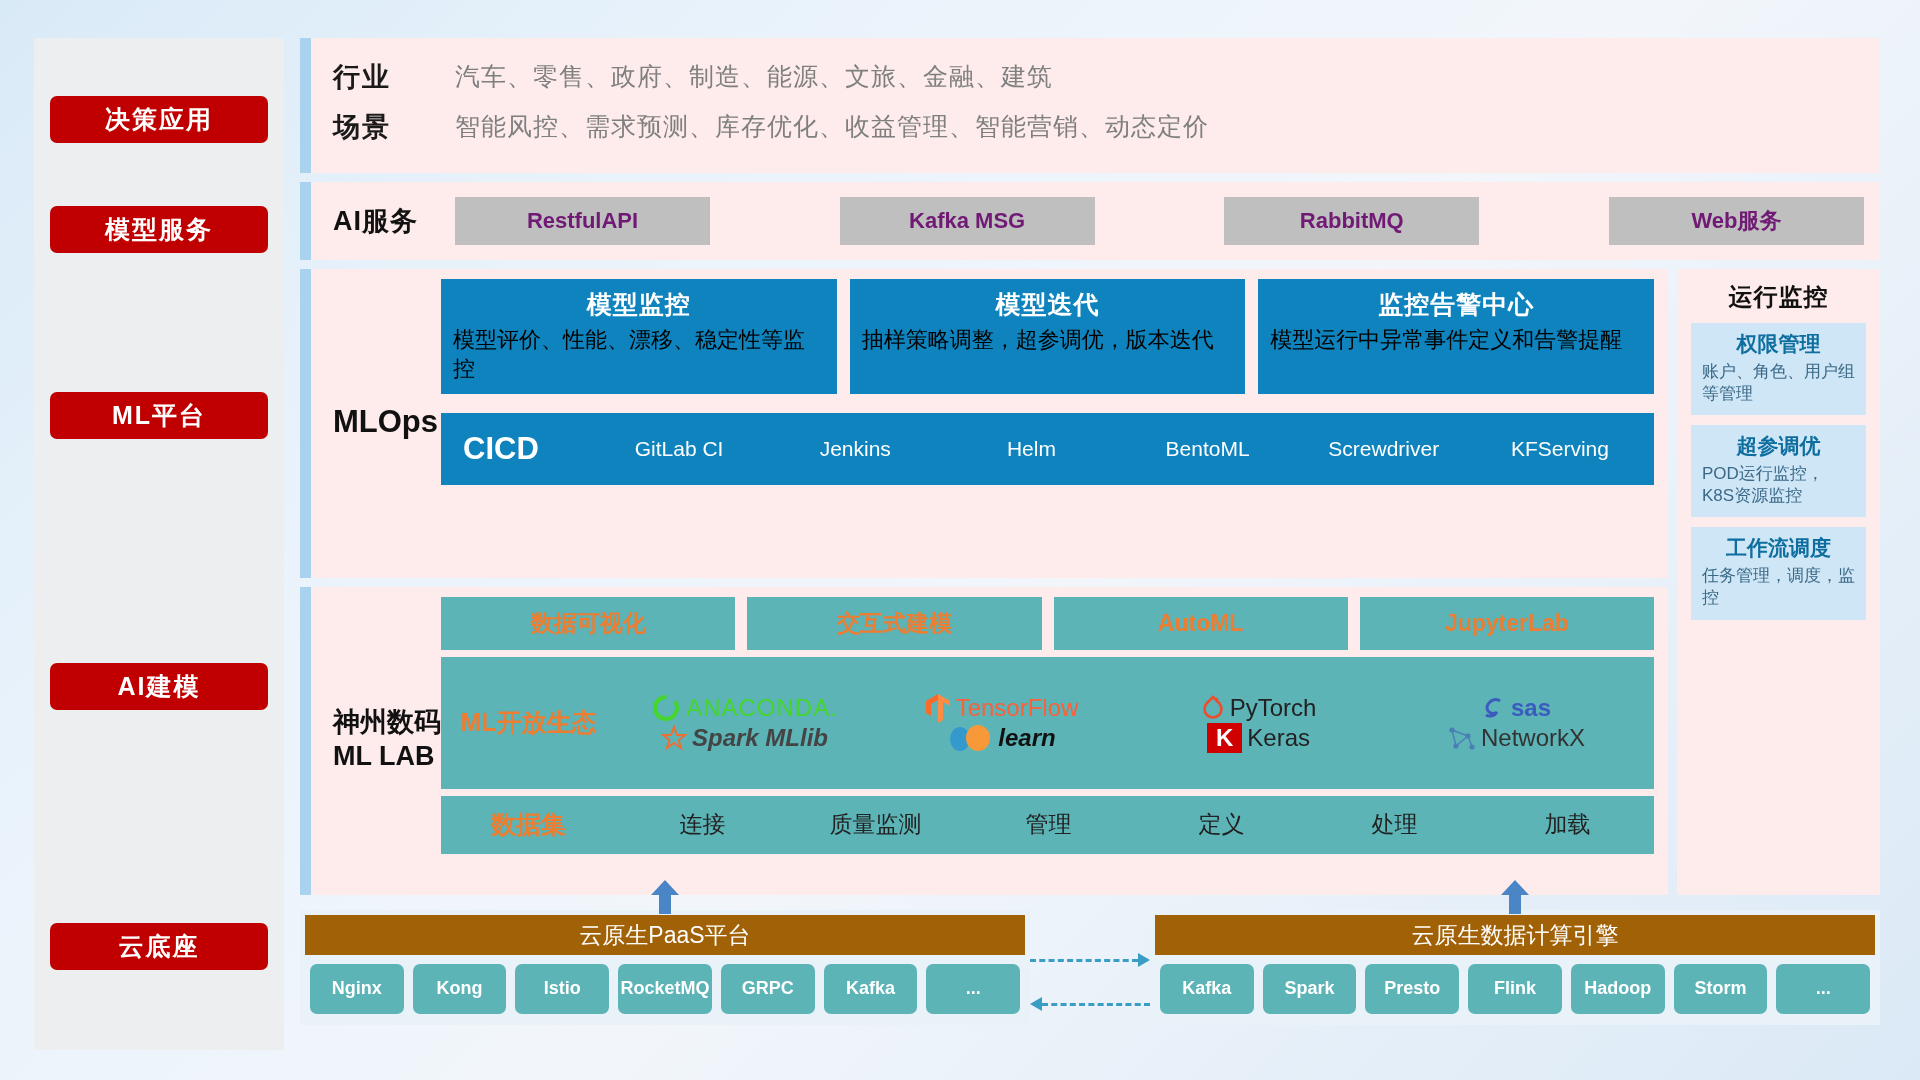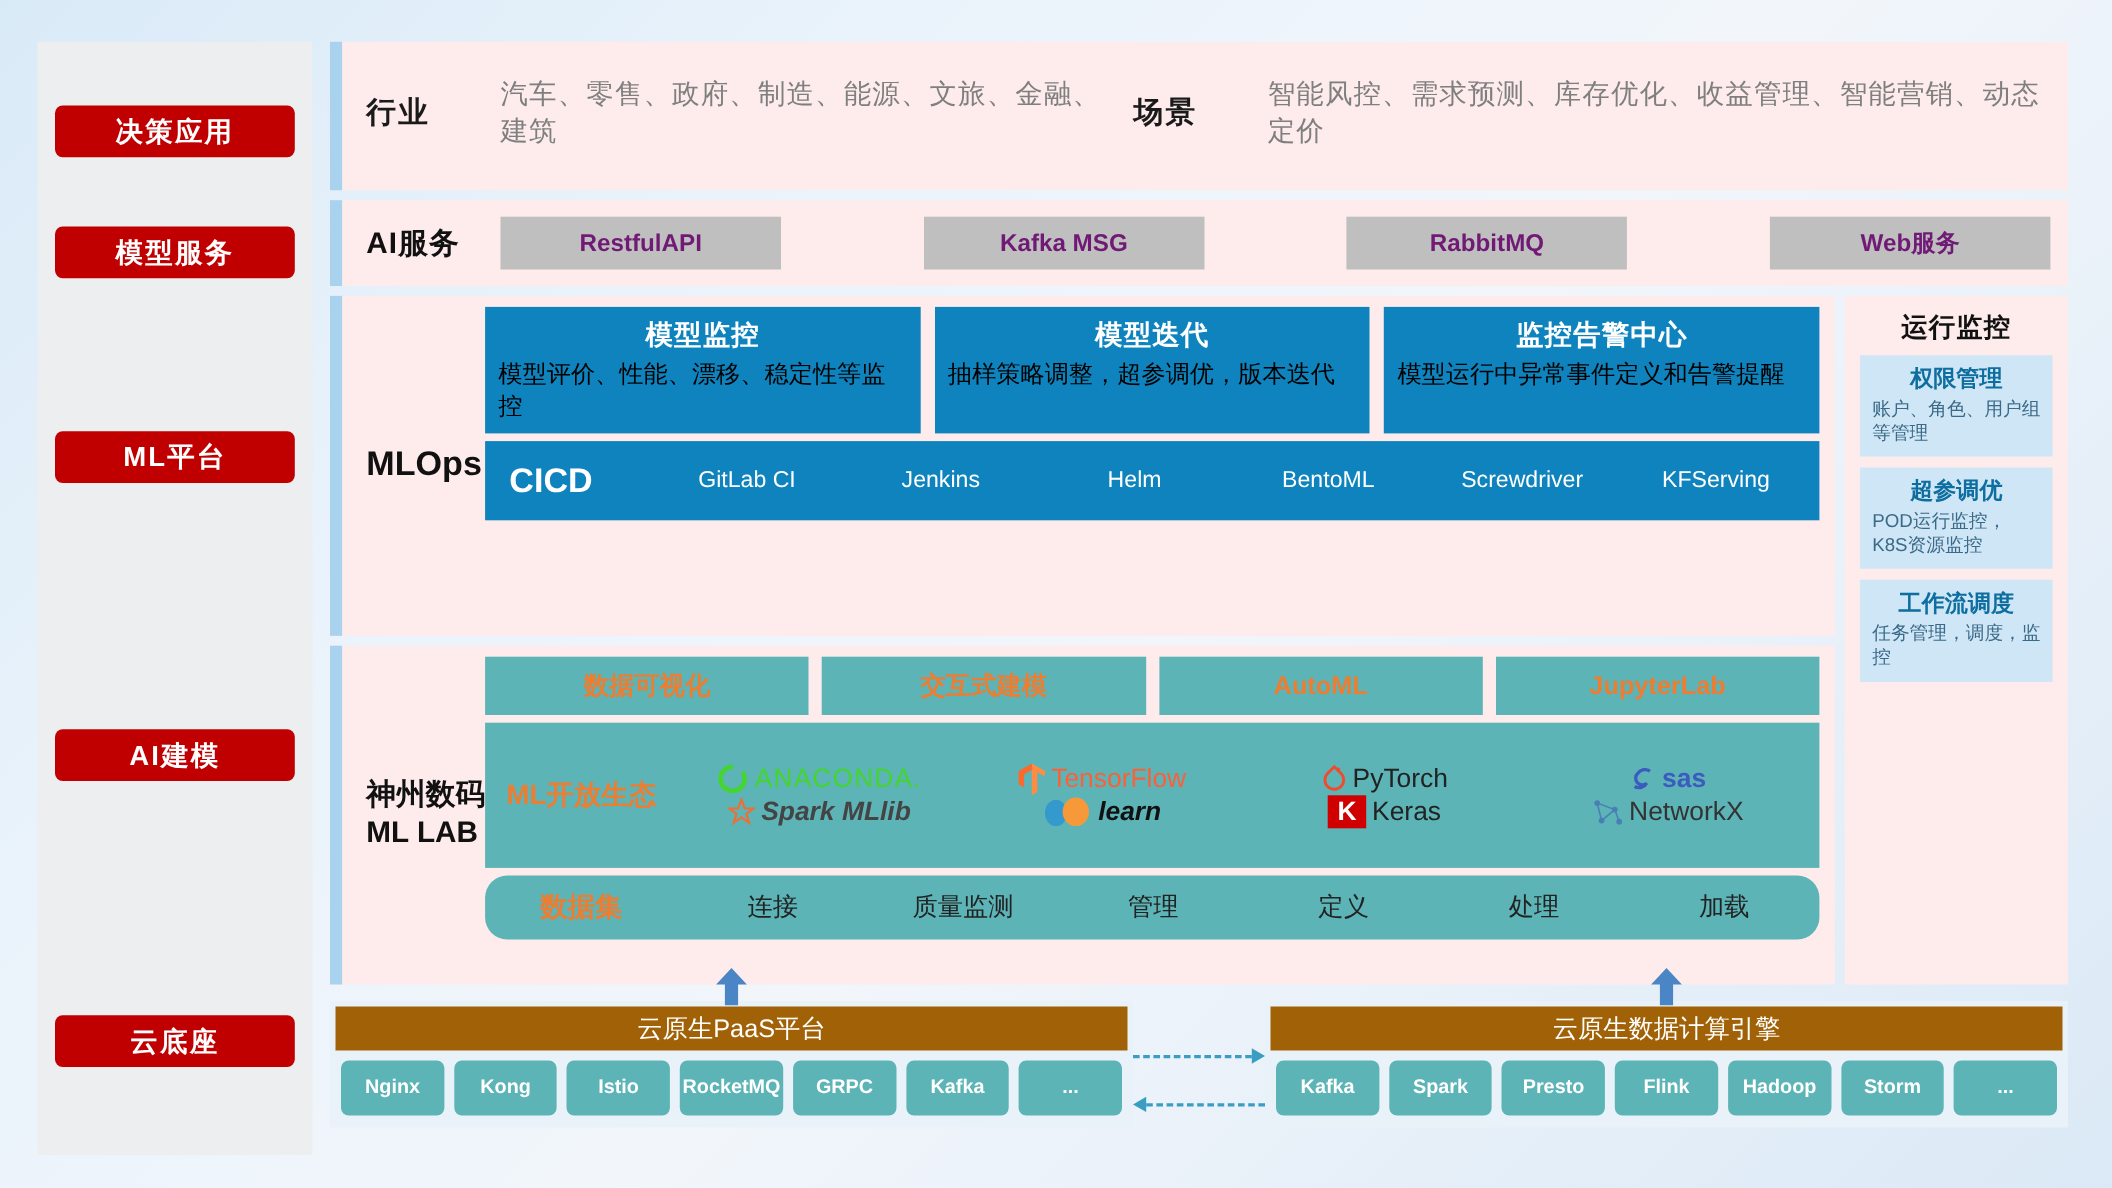--- a/index.html
+++ b/index.html
@@ -16,39 +16,39 @@
     position:absolute;left:16px;width:218px;height:47px;background:#c00000;border-radius:7px;
     color:#fff;font-weight:bold;font-size:25px;letter-spacing:2px;
     display:flex;align-items:center;justify-content:center;
   }
 
   
   .stack{flex:1;display:flex;flex-direction:column;gap:9px;min-width:0;}
   .band{background:#fdeceb;border-left:11px solid #a9d2ef;box-sizing:border-box;}
 
   
-  .b1{padding:16px 18px 24px 22px;display:flex;justify-content:center;gap:14px;height:135px;}
+  .b1{padding:16px 18px 24px 22px;display:flex;flex-direction:column;justify-content:center;gap:14px;height:135px;}
   .b1row{display:flex;align-items:center;}
   .b1key{width:122px;flex:none;font-weight:bold;font-size:27px;color:#1a1a1a;letter-spacing:2px;}
   .b1val{font-size:25px;color:#7f7f7f;letter-spacing:1px;}
 
   
   .b2{height:78px;display:flex;align-items:center;padding-left:22px;}
   .b2key{width:122px;flex:none;font-weight:bold;font-size:27px;color:#111;letter-spacing:1px;}
   .b2boxes{flex:1;display:flex;gap:0;justify-content:space-between;padding-right:16px;}
   .svcbox{
     width:255px;height:48px;background:#bfbfbf;color:#701a75;font-weight:bold;font-size:22px;
     display:flex;align-items:center;justify-content:center;
   }
 
   
   .b3wrap{display:flex;gap:9px;}
   .b3{flex:1;min-width:0;padding:10px 14px 12px 22px;display:flex;align-items:stretch;}
   .b3key{width:108px;flex:none;display:flex;align-items:center;font-weight:bold;font-size:31px;color:#111;}
-  .b3right{flex:1;display:flex;flex-direction:column;gap:7px;min-width:0;}
+  .b3right{flex:1;display:flex;flex-direction:column;gap:19px;min-width:0;}
   .mlops-top{display:flex;gap:13px;min-width:0;}
   .mlops-card{flex:1;background:#0e83bd;padding:9px 12px 10px;min-width:0;}
   .mlops-card h4{margin:0 0 4px;text-align:center;color:#fff;font-size:25px;font-weight:bold;letter-spacing:1px;}
   .mlops-card p{margin:0;color:#000000;font-size:22px;line-height:1.34;}
   .cicd{background:#0e83bd;height:72px;display:flex;align-items:center;padding:0 6px 0 22px;overflow:hidden;}
   .cicd-title{color:#fff;font-weight:bold;font-size:31px;width:128px;flex:none;}
   .cicd-items{flex:1;display:flex;}
   .cicd-item{flex:1;color:#fff;font-size:21px;text-align:center;line-height:1.12;word-break:break-all;}
 
   
@@ -60,21 +60,21 @@
 
   
   .b4{flex:1;min-width:0;padding:10px 14px 12px 22px;display:flex;align-items:stretch;}
   .b4key{width:108px;flex:none;display:flex;align-items:center;font-weight:bold;font-size:27px;color:#111;line-height:1.25;}
   .b4right{flex:1;display:flex;flex-direction:column;gap:7px;min-width:0;}
   .tiles{display:flex;gap:12px;}
   .tile{flex:1;height:53px;background:#5cb4b7;color:#ed7d31;font-weight:bold;font-size:23px;display:flex;align-items:center;justify-content:center;}
   .eco{background:#5cb4b7;display:flex;align-items:center;padding:6px 10px 6px 0;height:120px;}
   .eco-label{width:175px;flex:none;text-align:center;color:#ed7d31;font-weight:bold;font-size:25px;}
   .eco-grid{flex:1;display:grid;grid-template-columns:repeat(4,1fr);grid-template-rows:1fr 1fr;align-items:center;justify-items:center;}
-  .dataset{background:#5cb4b7;height:58px;display:flex;align-items:center;border-radius:20px;}
+  .dataset{background:#5cb4b7;height:58px;display:flex;align-items:center;}
   .ds-title{width:175px;flex:none;text-align:center;color:#ed7d31;font-weight:bold;font-size:25px;}
   .ds-items{flex:1;display:flex;}
   .ds-item{flex:1;text-align:center;color:#222;font-size:23px;}
 
   
   .b5{display:flex;align-items:flex-start;gap:0;position:relative;height:140px;padding-top:6px;}
   .cloudcol{background:#e9f2f8;padding:5px;box-sizing:border-box;}
   .cloud-head{background:#a16207;color:#fff;text-align:center;font-size:23px;height:40px;display:flex;align-items:center;justify-content:center;}
   .chips{display:flex;gap:9px;padding:9px 5px 6px;}
   .chip{flex:1;min-width:0;height:50px;background:#5cb4b7;border-radius:7px;color:#fff;font-weight:bold;font-size:18px;

